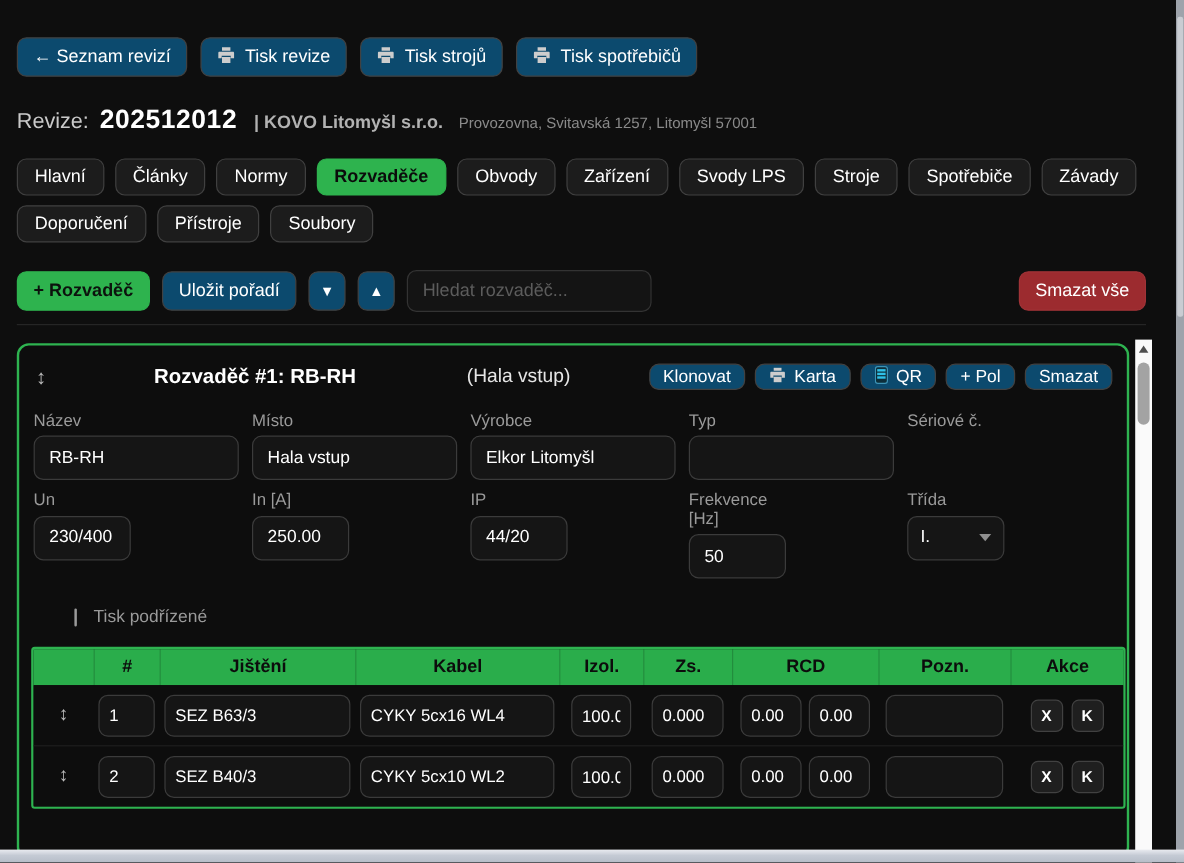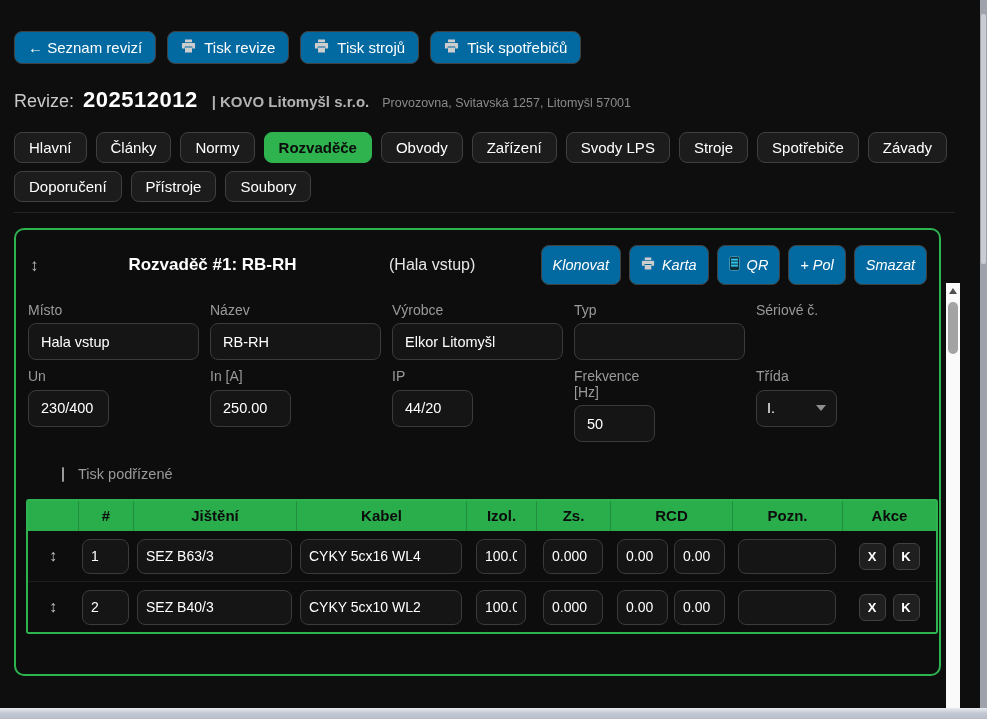--- a/index.html
+++ b/index.html
@@ -1,24 +1,24 @@
 <!DOCTYPE html>
 <html><head>
 <meta charset="utf-8">
 <style>
   html,body{margin:0;padding:0;background:#000;}
   .screen{position:relative;width:987px;height:719px;background:#0e0e0e;overflow:hidden;
           font-family:"Liberation Sans",sans-serif;color:#fff;}
   .main{position:absolute;left:14px;top:0;width:941px;}
 
   
-  .btn{background:#0369a1;border:1px solid #414141;color:#fff;border-radius:8px;
+  .btn{background:#0c4a6e;border:1px solid #414141;color:#fff;border-radius:8px;
        font-size:15px;height:33px;padding:0 13px;display:inline-flex;align-items:center;
        gap:8px;cursor:pointer;white-space:nowrap;font-family:inherit;}
-  .btn-sm{height:40px;font-size:14.5px;padding:0 11px;gap:7px;font-style:italic;}
+  .btn-sm{height:22px;font-size:14.5px;padding:0 11px;gap:7px;}
   .btn-green{background:#2eb34e;border-color:#2eb34e;color:#0c120d;font-weight:bold;}
   .btn-danger{background:#9c2b2f;border-color:#a03337;color:#fff;}
 
   .topbar{margin-top:31px;display:flex;gap:11px;}
 
   .header-row{margin-top:23px;display:flex;align-items:baseline;}
   .revize-label{color:#c9c9c9;font-size:18px;}
   .revize-number{color:#fff;font-size:22px;font-weight:bold;margin-left:9px;letter-spacing:.5px;}
   .company{color:#b2b2b2;font-size:15px;font-weight:bold;margin-left:14px;}
   .address{color:#8a8a8a;font-size:12.5px;margin-left:13px;}
@@ -148,20 +148,29 @@
       <button class="tab">Zařízení</button>
       <button class="tab">Svody LPS</button>
       <button class="tab">Stroje</button>
       <button class="tab">Spotřebiče</button>
       <button class="tab">Závady</button>
       <button class="tab">Doporučení</button>
       <button class="tab">Přístroje</button>
       <button class="tab">Soubory</button>
     </div>
 
+    <div class="toolbar">
+      <button class="btn btn-green">+ Rozvaděč</button>
+      <button class="btn">Uložit pořadí</button>
+      <button class="btn btn-arrow">▼</button>
+      <button class="btn btn-arrow">▲</button>
+      <input class="search-input" placeholder="Hledat rozvaděč..." style="">
+      <div class="spacer"></div>
+      <button class="btn btn-danger">Smazat vše</button>
+    </div>
 
     <div class="divider"></div>
 
     <div class="panel">
       <div class="panel-header">
         <span class="drag-icon">↕</span>
         <div class="panel-title-box">
           <span class="panel-title">Rozvaděč #1: RB-RH</span>
         </div>
         <span class="panel-subtitle">(Hala vstup)</span>
@@ -186,26 +195,26 @@
             </span>
             <span>QR</span>
           </button>
           <button class="btn btn-sm">+ Pol</button>
           <button class="btn btn-sm">Smazat</button>
         </div>
       </div>
 
       <div class="form-grid">
         <div class="field">
+          <label class="field-label">Název</label>
+          <input class="field-input" value="RB-RH" style="">
+        </div>
+        <div class="field">
           <label class="field-label">Místo</label>
           <input class="field-input" value="Hala vstup" style="">
-        </div>
-        <div class="field">
-          <label class="field-label">Název</label>
-          <input class="field-input" value="RB-RH" style="">
         </div>
         <div class="field">
           <label class="field-label">Výrobce</label>
           <input class="field-input" value="Elkor Litomyšl" style="">
         </div>
         <div class="field">
           <label class="field-label">Typ</label>
           <input class="field-input" value="" style="">
         </div>
         <div class="field">

